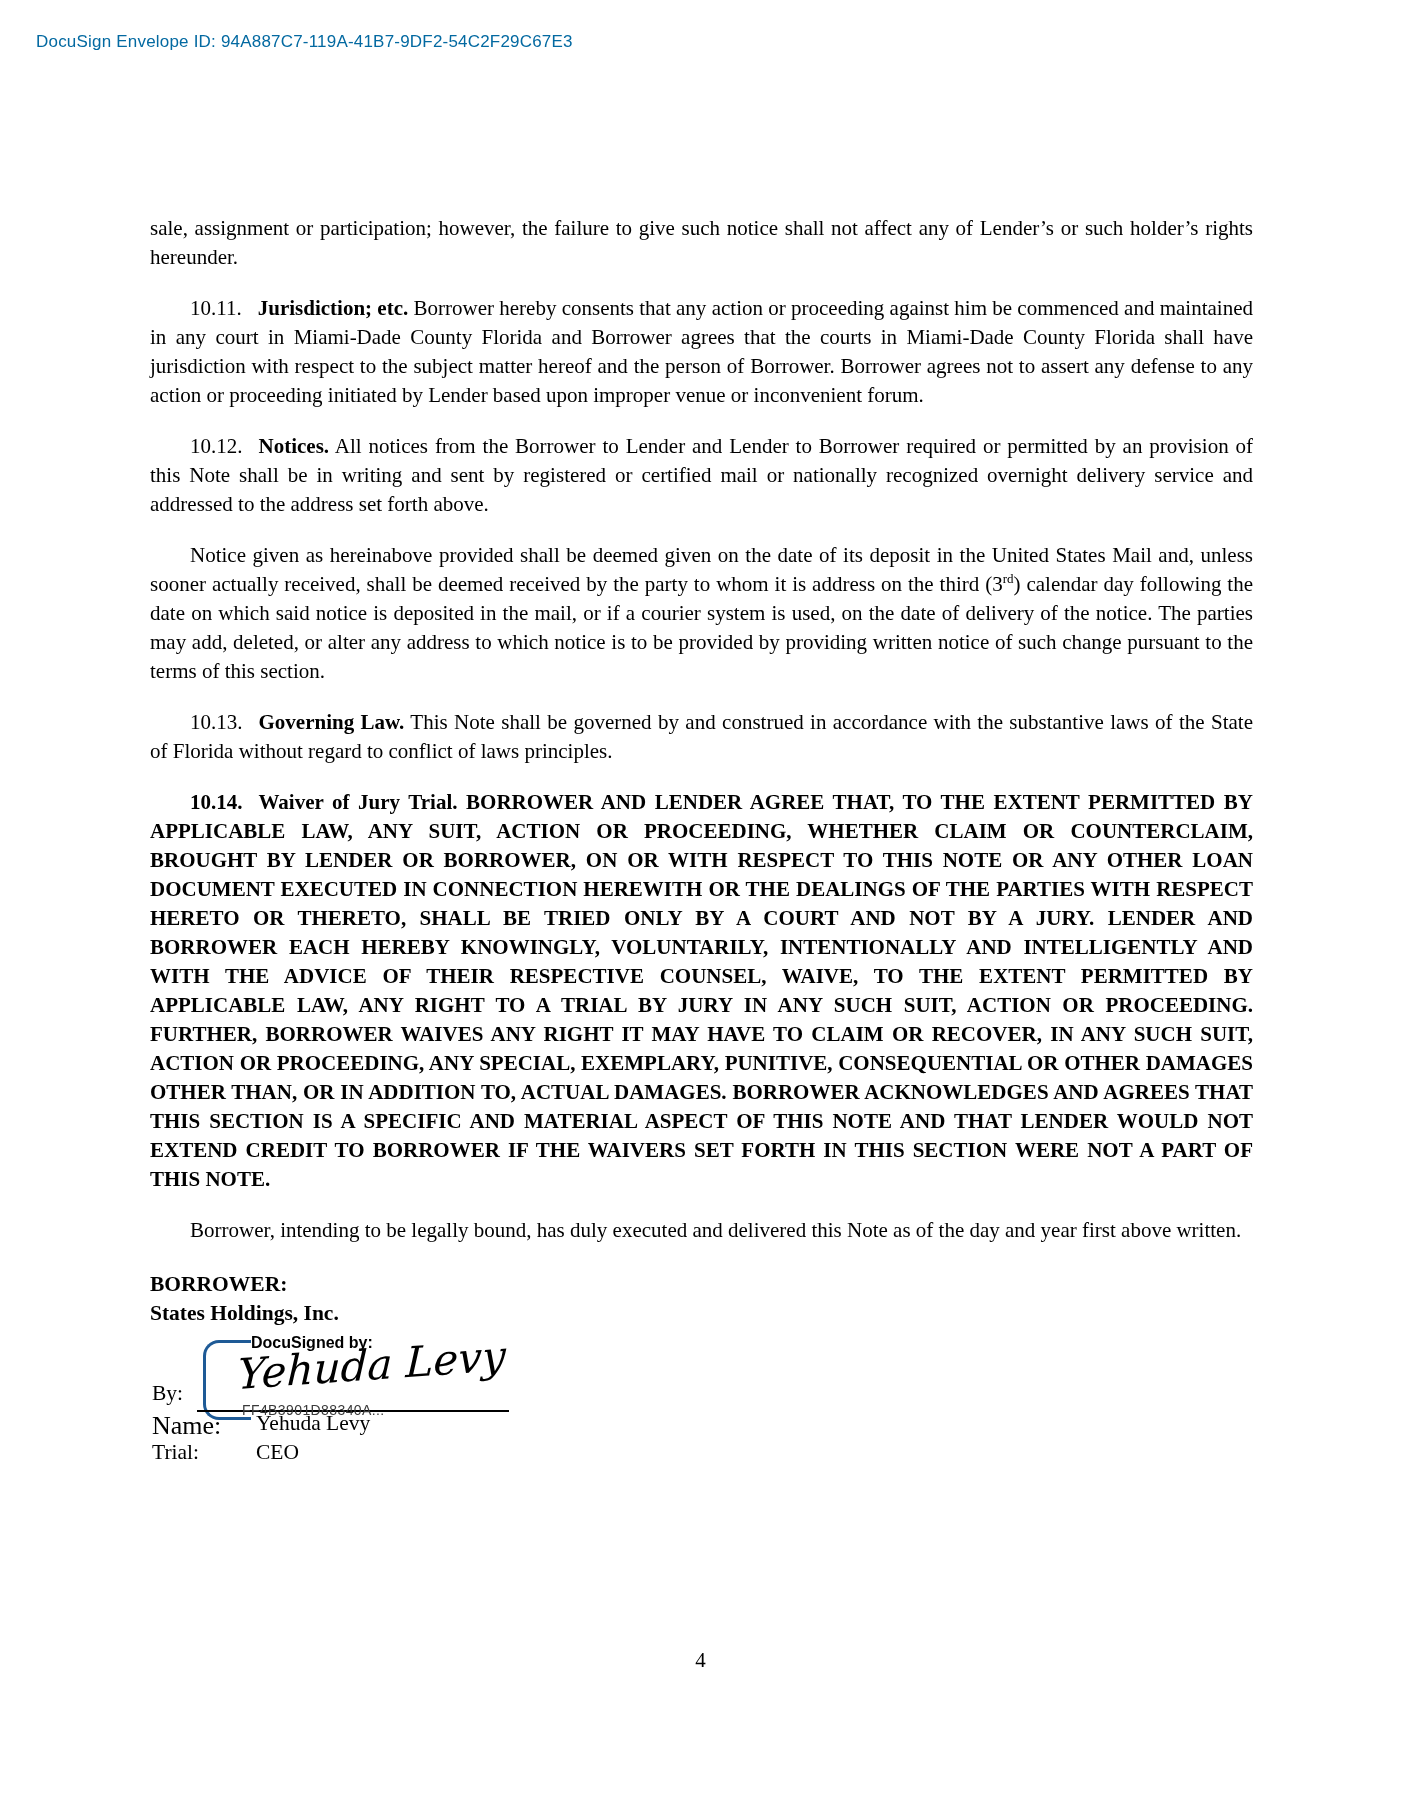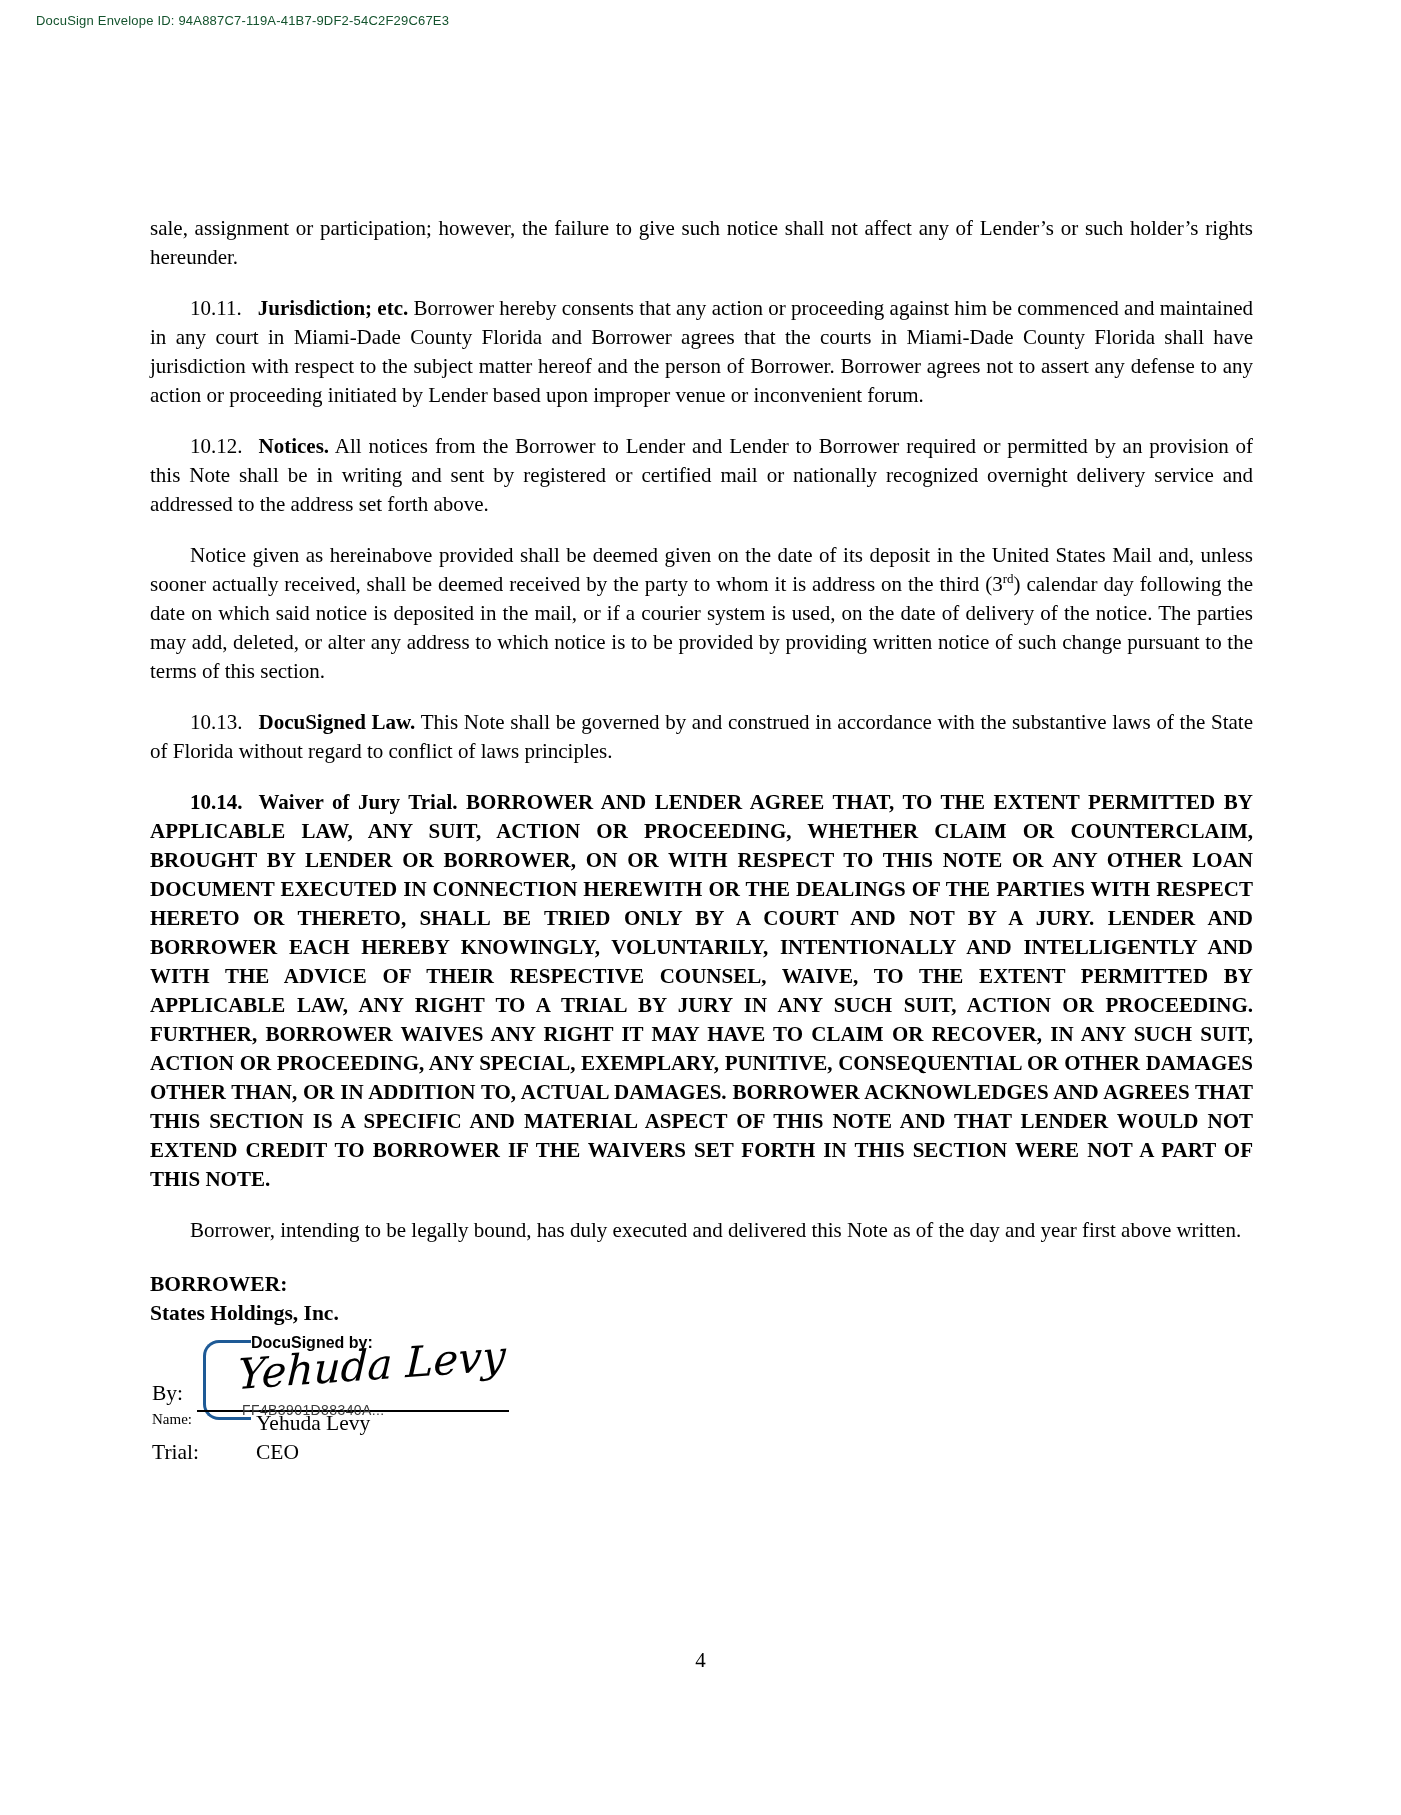--- a/index.html
+++ b/index.html
@@ -9,25 +9,25 @@
     width: 1401px;
     height: 1815px;
     background: #ffffff;
     color: #000000;
     font-family: "Liberation Serif", serif;
     overflow: hidden;
   }
   .envelope-id {
     position: absolute;
     left: 36px;
-    top: 13px;
+    top: 32px;
     font-family: "Liberation Sans", sans-serif;
-    font-size: 13px;
+    font-size: 17px;
     letter-spacing: 0.2px;
-    color: #14532d;
+    color: #0369a1;
   }
   .content {
     position: absolute;
     left: 150px;
     top: 170px;
     width: 1103px;
     font-size: 21px;
     line-height: 29px;
     text-align: justify;
   }
@@ -71,21 +71,21 @@
   .sig-line { position: absolute; left: 197px; top: 1410px; width: 312px; height: 2px; background: #000000; }
   .sig-id {
     position: absolute;
     left: 242px; top: 1402px;
     font-family: "Liberation Sans", sans-serif;
     font-size: 14px;
     color: #3a3a3a;
     letter-spacing: 0.4px;
   }
   .sig-by          { position: absolute; left: 152px; top: 1381px; font-size: 21.5px; }
-  .sig-name-label  { position: absolute; left: 152px; top: 1411px; font-size: 15px; }
+  .sig-name-label  { position: absolute; left: 152px; top: 1411px; font-size: 26px; }
   .sig-name-value  { position: absolute; left: 256px; top: 1411px; font-size: 21.5px; }
   .sig-title-label { position: absolute; left: 152px; top: 1440px; font-size: 21.5px; }
   .sig-title-value { position: absolute; left: 256px; top: 1440px; font-size: 21.5px; }
   .page-number {
     position: absolute;
     left: 0; top: 1648px;
     width: 1401px;
     text-align: center;
     font-size: 21px;
   }
@@ -100,21 +100,21 @@
   <div class="content">
 
     <p class="no-indent">sale, assignment or participation; however, the failure to give such notice shall not affect any of Lender’s or such holder’s rights hereunder.</p>
 
     <p><span class="sec-num">10.11.</span><span class="sec-head">Jurisdiction; etc.</span><span class="sec-after"></span> <span>Borrower hereby consents that any action or proceeding against him be commenced and maintained in any court in Miami-Dade County Florida and Borrower agrees that the courts in Miami-Dade County Florida shall have jurisdiction with respect to the subject matter hereof and the person of Borrower.  Borrower agrees not to assert any defense to any action or proceeding initiated by Lender based upon improper venue or inconvenient forum.</span></p>
 
     <p><span class="sec-num">10.12.</span><span class="sec-head">Notices</span><span class="sec-after">.</span> <span>All notices from the Borrower to Lender and Lender to Borrower required or permitted by an provision of this Note shall be in writing and sent by registered or certified mail or nationally recognized overnight delivery service and addressed to the address set forth above.</span></p>
 
     <p><span>Notice given as hereinabove provided shall be deemed given on the date of its deposit in the United States Mail and, unless sooner actually received, shall be deemed received by the party to whom it is address on the third (3</span><sup class="ord">rd</sup><span>) calendar day following the date on which said notice is deposited in the mail, or if a courier system is used, on the date of delivery of the notice.  The parties may add, deleted, or alter any address to which notice is to be provided by providing written notice of such change pursuant to the terms of this section.</span></p>
 
-    <p><span class="sec-num">10.13.</span><span class="sec-head">DocuSigned Law</span><span class="sec-after">.</span> <span>This Note shall be governed by and construed in accordance with the substantive laws of the State of Florida without regard to conflict of laws principles.</span></p>
+    <p><span class="sec-num">10.13.</span><span class="sec-head">Governing Law</span><span class="sec-after">.</span> <span>This Note shall be governed by and construed in accordance with the substantive laws of the State of Florida without regard to conflict of laws principles.</span></p>
 
     <p class="bold-para"><span class="sec-num">10.14.</span><span class="sec-head">Waiver of Jury Trial</span><span class="sec-after">.</span> <span>BORROWER AND LENDER AGREE THAT, TO THE EXTENT PERMITTED BY APPLICABLE LAW, ANY SUIT, ACTION OR PROCEEDING, WHETHER CLAIM OR COUNTERCLAIM, BROUGHT BY LENDER OR BORROWER, ON OR WITH RESPECT TO THIS NOTE OR ANY OTHER LOAN DOCUMENT EXECUTED IN CONNECTION HEREWITH OR THE DEALINGS OF THE PARTIES WITH RESPECT HERETO OR THERETO, SHALL BE TRIED ONLY BY A COURT AND NOT BY A JURY.  LENDER AND BORROWER EACH HEREBY KNOWINGLY, VOLUNTARILY, INTENTIONALLY AND INTELLIGENTLY AND WITH THE ADVICE OF THEIR RESPECTIVE COUNSEL, WAIVE, TO THE EXTENT PERMITTED BY APPLICABLE LAW, ANY RIGHT TO A TRIAL BY JURY IN ANY SUCH SUIT, ACTION OR PROCEEDING.  FURTHER, BORROWER WAIVES ANY RIGHT IT MAY HAVE TO CLAIM OR RECOVER, IN ANY SUCH SUIT, ACTION OR PROCEEDING, ANY SPECIAL, EXEMPLARY, PUNITIVE, CONSEQUENTIAL OR OTHER DAMAGES OTHER THAN, OR IN ADDITION TO, ACTUAL DAMAGES.  BORROWER ACKNOWLEDGES AND AGREES THAT THIS SECTION IS A SPECIFIC AND MATERIAL ASPECT OF THIS NOTE AND THAT LENDER WOULD NOT EXTEND CREDIT TO BORROWER IF THE WAIVERS SET FORTH IN THIS SECTION WERE NOT A PART OF THIS NOTE.</span></p>
 
     <p>Borrower, intending to be legally bound, has duly executed and delivered this Note as of the day and year first above written.</p>
 
   </div>
 
   <div class="sig-borrower">BORROWER:</div>
   <div class="sig-company">States Holdings, Inc.</div>
 

